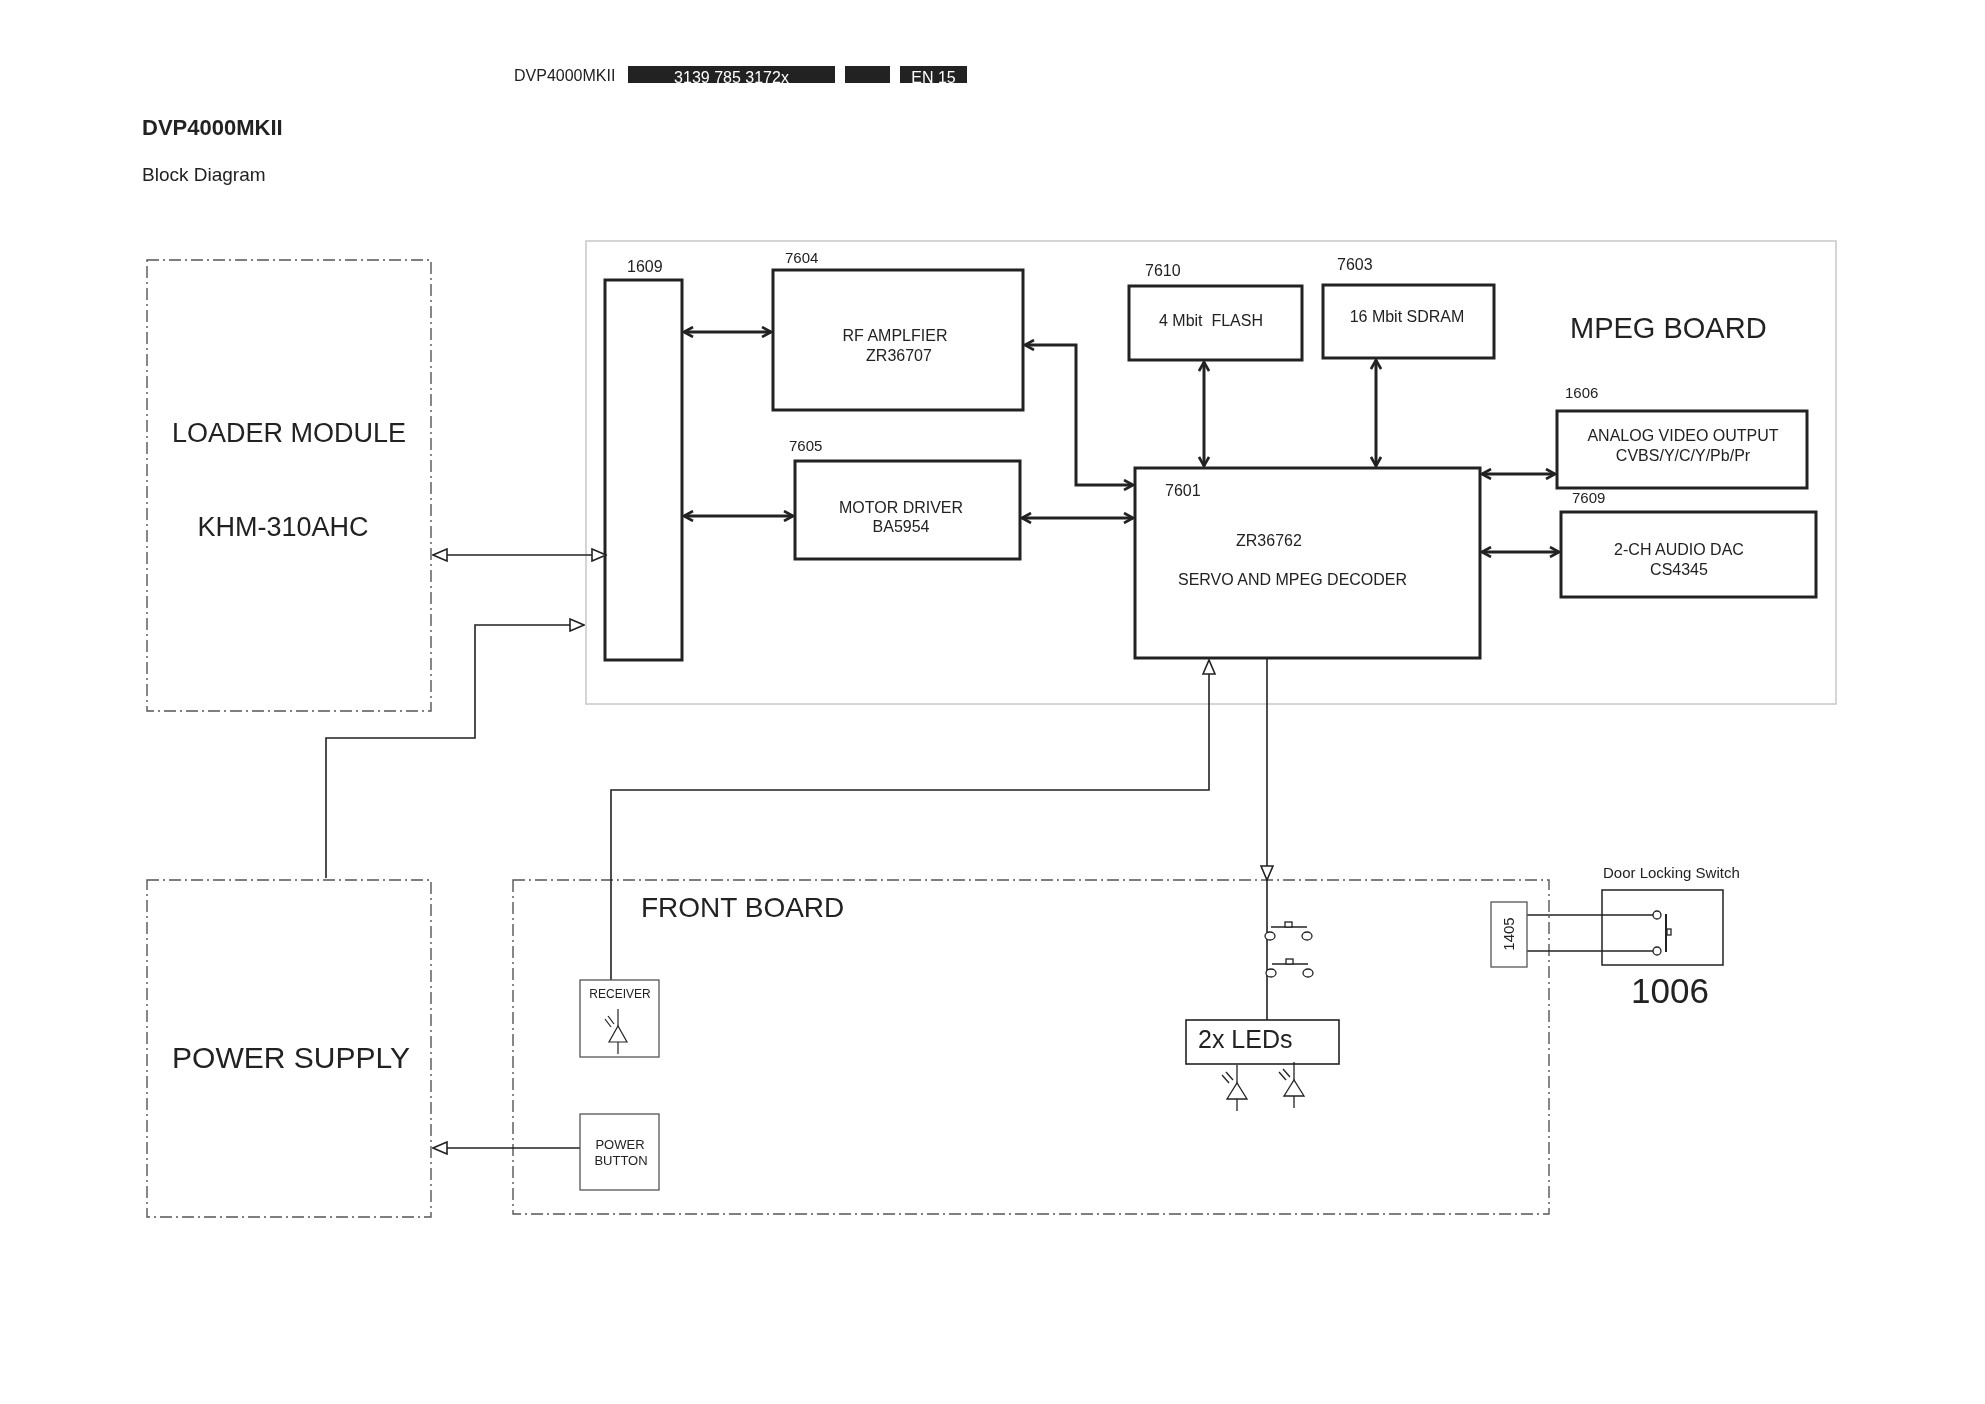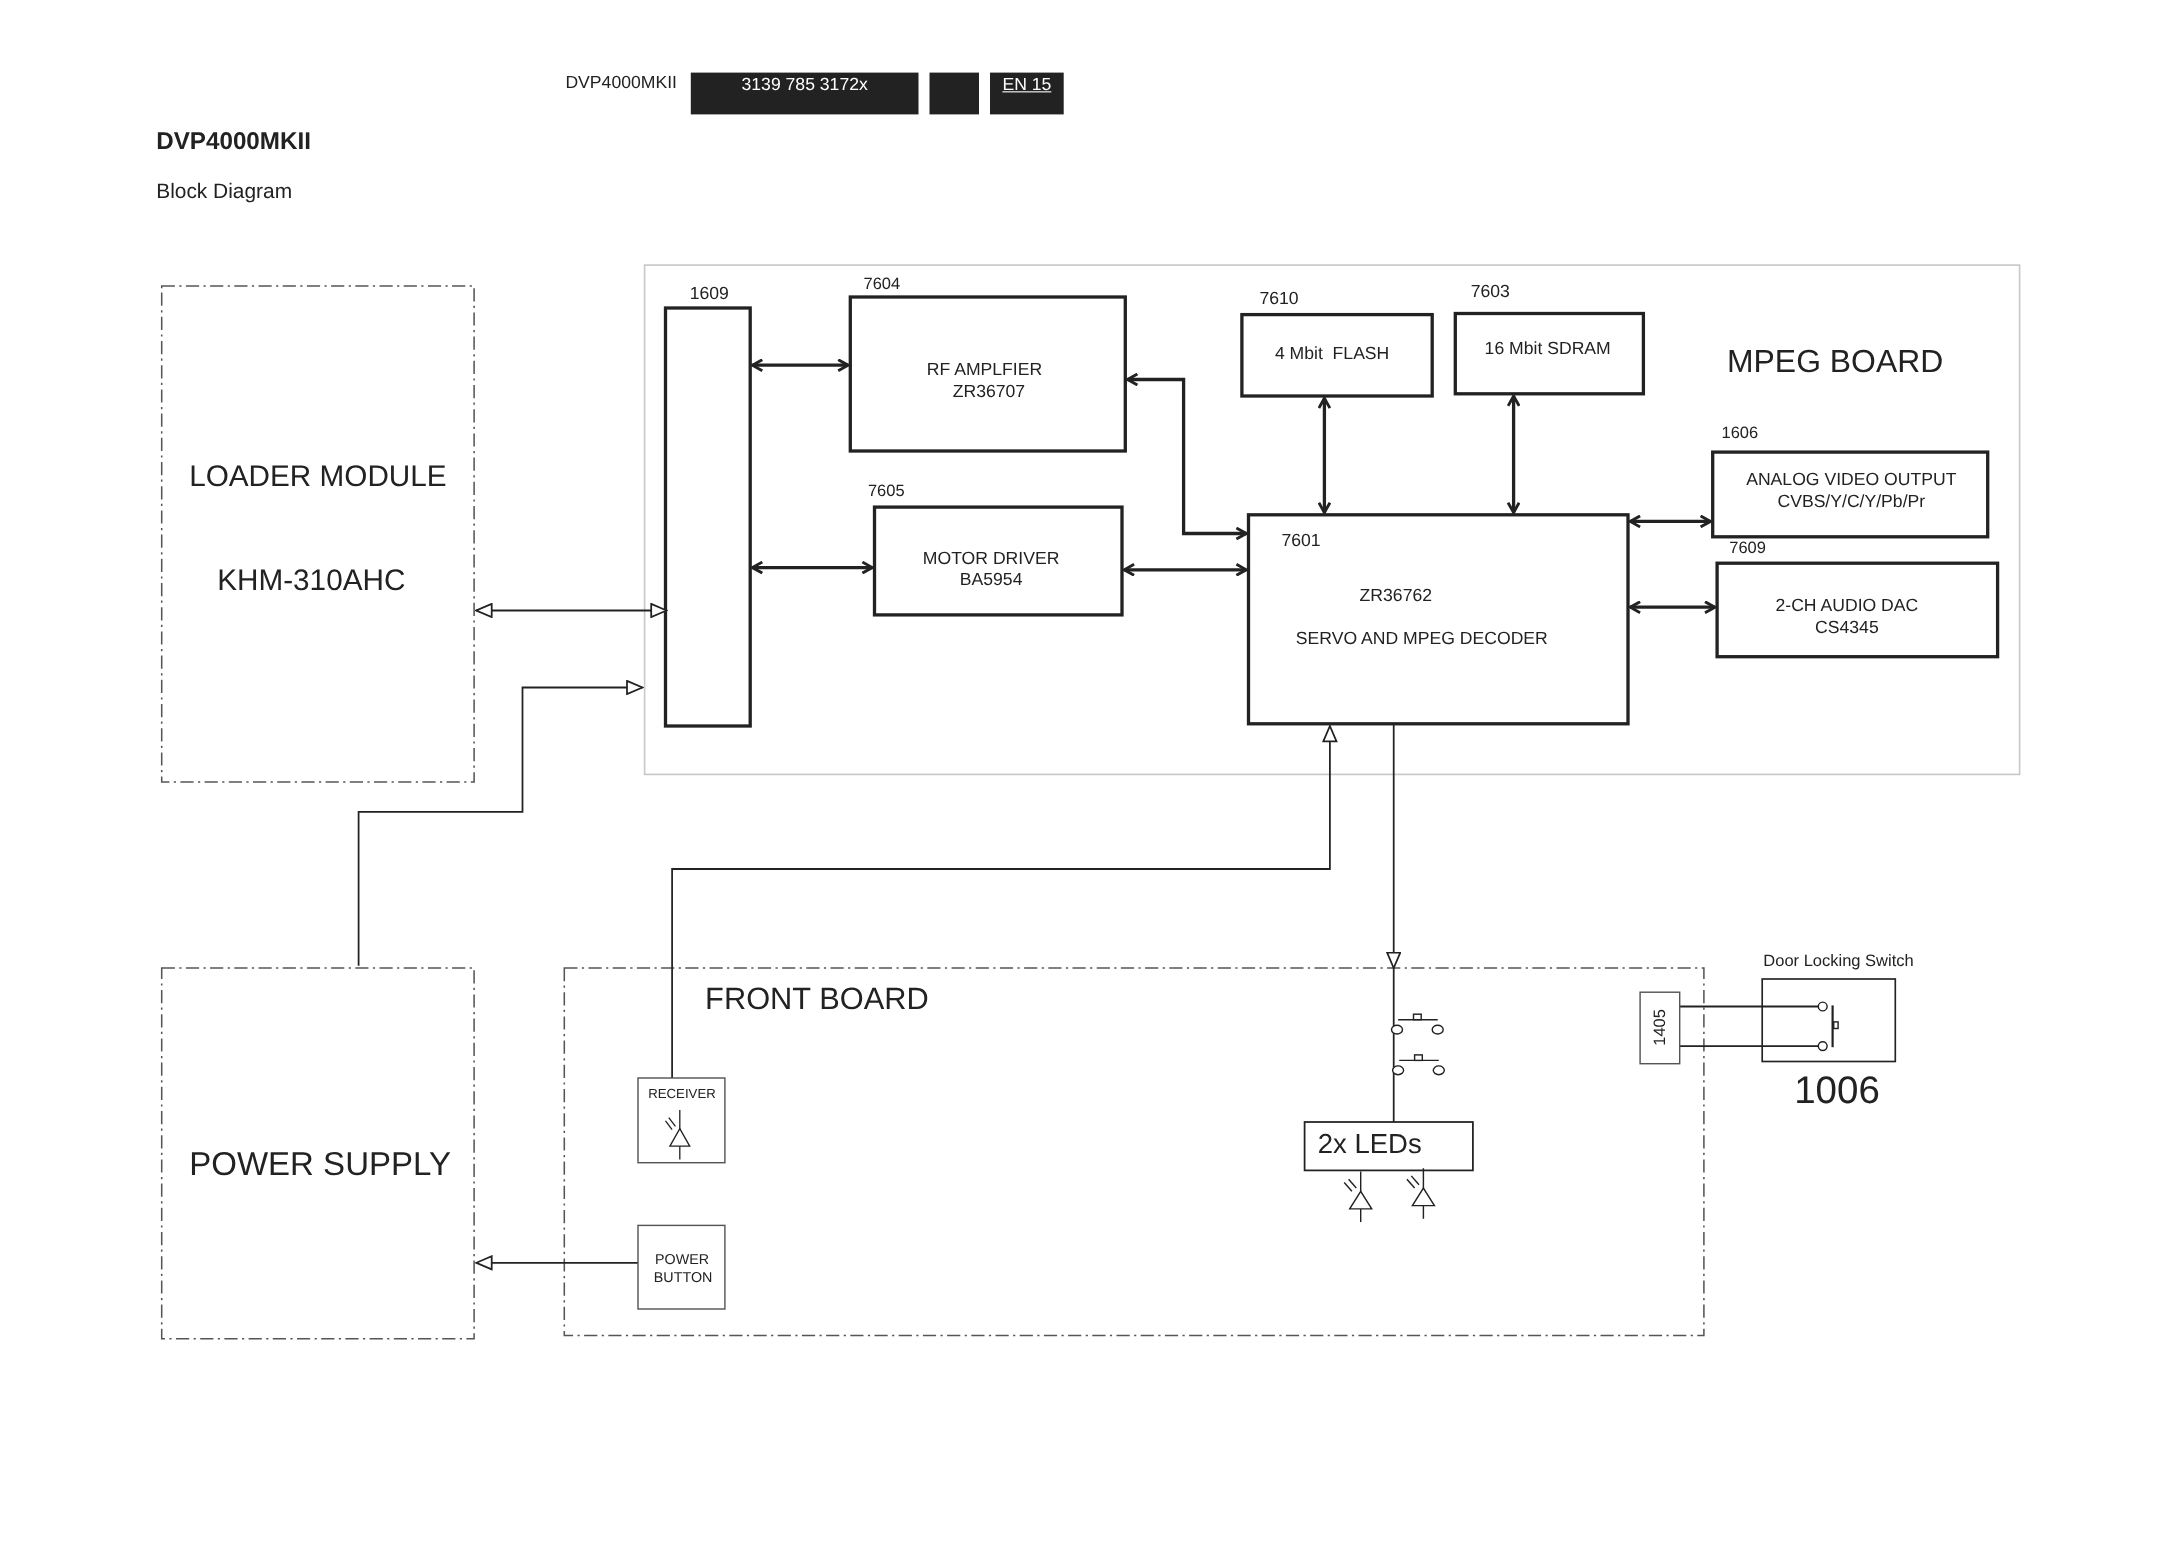--- a/index.html
+++ b/index.html
@@ -1,33 +1,33 @@
 <!DOCTYPE html>
 <html><head>
 <meta charset="utf-8">
 <style>
   html, body { margin: 0; padding: 0; background: #ffffff; }
   body { width: 1985px; height: 1404px; position: relative; overflow: hidden;
          font-family: "Liberation Sans", sans-serif; color: #222; }
   .abs { position: absolute; white-space: nowrap; }
   .hdr-model { left: 514px; top: 67px; font-size: 16px; color: #222; }
-  .hdr-box { top: 66px; height: 38px; background: #222; color: #fff; font-size: 16px;
+  .hdr-box { top: 66px; height: 17px; background: #222; color: #fff; font-size: 16px;
              line-height: 23px; text-align: center; }
   .title { left: 142px; top: 115px; font-size: 22px; font-weight: bold; }
   .subtitle { left: 142px; top: 164px; font-size: 19px; font-weight: normal; }
   svg { position: absolute; left: 0; top: 0; }
   .lbl { font-family: "Liberation Sans", sans-serif; fill: #222; }
 </style>
 </head>
 <body>
 
 <div class="abs hdr-model">DVP4000MKII</div>
 <div class="abs hdr-box" style="left:628px;width:207px;">3139 785 3172x</div>
 <div class="abs hdr-box" style="left:845px;width:45px;"></div>
-<div class="abs hdr-box" style="left:900px;width:67px;text-decoration:underline;">EN 15</div>
+<div class="abs hdr-box" style="left:900px;width:67px;">EN 15</div>
 
 <div class="abs title">DVP4000MKII</div>
 <div class="abs subtitle">Block Diagram</div>
 
 <svg width="1985" height="1404" viewBox="0 0 1985 1404">
   <defs>
     <marker id="openArrow" markerWidth="12" markerHeight="12" refX="10" refY="6" orient="auto" markerUnits="userSpaceOnUse">
       <path d="M1,1 L10,6 L1,11" fill="none" stroke="#222" stroke-width="2.6"></path>
     </marker>
     <marker id="openArrowStart" markerWidth="12" markerHeight="12" refX="2" refY="6" orient="auto" markerUnits="userSpaceOnUse">

